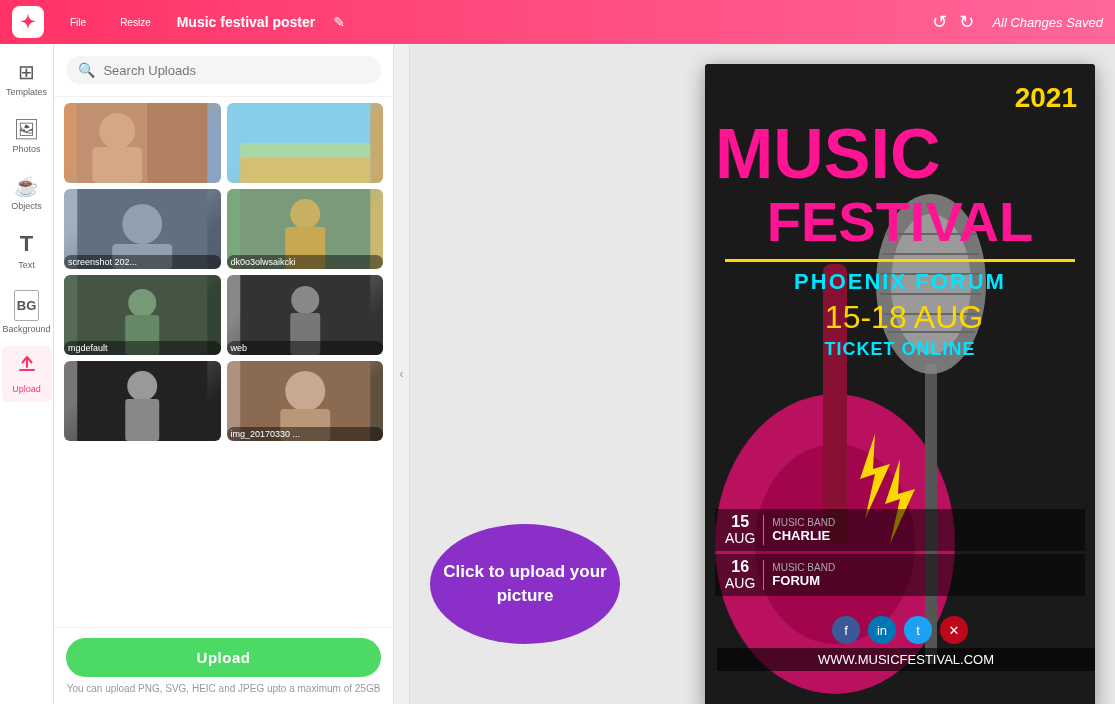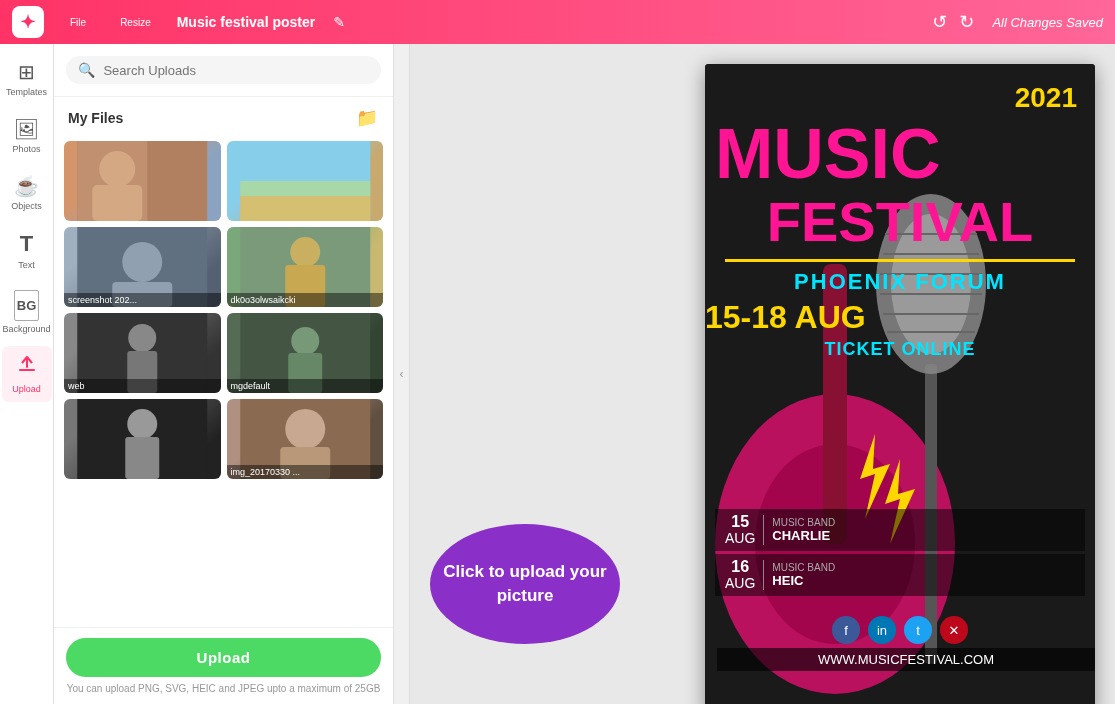--- a/index.html
+++ b/index.html
@@ -170,20 +170,21 @@
     .grid-item .img-label {
       position: absolute;
       bottom: 0; left: 0; right: 0;
       background: rgba(0,0,0,0.45);
       color: white;
       font-size: 9px;
       padding: 2px 4px;
       white-space: nowrap;
       overflow: hidden;
       text-overflow: ellipsis;
+      border-radius: 7px;
     }
 
     
     #collapse-handle {
       width: 16px;
       background: #f0f0f0;
       display: flex;
       align-items: center;
       justify-content: center;
       cursor: pointer;
@@ -327,25 +328,25 @@
       left: 10px; right: 10px;
       text-align: center;
       color: #00e5ff;
       font-size: 22px;
       font-weight: bold;
       letter-spacing: 2px;
     }
     .poster-dates {
       position: absolute;
       top: 235px;
-      left: 0; right: 10px;
-      text-align: left;
+      left: 18px; right: 10px;
+      text-align: center;
       color: #ffd700;
       font-size: 32px;
-      font-weight: 700;
+      font-weight: 400;
     }
     .poster-ticket {
       position: absolute;
       top: 275px;
       left: 10px; right: 10px;
       text-align: center;
       color: #00e5ff;
       font-size: 18px;
       font-weight: bold;
       letter-spacing: 1px;
@@ -466,24 +467,20 @@
 
   <div id="panel">
 
     <div id="search-bar">
       <div class="search-input-wrap">
         <span class="search-icon">🔍</span>
         <input type="text" placeholder="Search Uploads" style="">
       </div>
     </div>
 
-    <div class="panel-section-header">
-      <span class="title">My Files</span>
-      <span class="folder-icon">📁</span>
-    </div>
 
     <div id="image-grid">
 
       <div class="grid-row">
         <div class="grid-item img-face1">
           <div class="img-placeholder">
             <svg width="100%" height="100%" viewBox="0 0 130 80" xmlns="http://www.w3.org/2000/svg">
               <rect width="130" height="80" fill="#b08060"></rect>
               <rect x="0" y="0" width="70" height="80" fill="#c09070"></rect>
               <circle cx="40" cy="28" r="18" fill="#d4a882"></circle>
@@ -519,39 +516,39 @@
               <rect width="130" height="80" fill="#7a9a7a"></rect>
               <circle cx="65" cy="25" r="15" fill="#c8b060"></circle>
               <rect x="45" y="38" width="40" height="42" rx="3" fill="#c8a850"></rect>
             </svg>
           </div>
           <div class="img-label">dk0o3olwsaikcki</div>
         </div>
       </div>
 
       <div class="grid-row">
+        <div class="grid-item img-default">
+          <div class="img-placeholder">
+            <svg width="100%" height="100%" viewBox="0 0 130 80" xmlns="http://www.w3.org/2000/svg">
+              <rect width="130" height="80" fill="#445544"></rect>
+              <circle cx="65" cy="28" r="14" fill="#779977"></circle>
+              <rect x="48" y="40" width="34" height="40" rx="3" fill="#668866"></rect>
+            </svg>
+          </div>
+          <div class="img-label">mgdefault</div>
+        </div>
         <div class="grid-item img-guitarist1">
           <div class="img-placeholder">
             <svg width="100%" height="100%" viewBox="0 0 130 80" xmlns="http://www.w3.org/2000/svg">
               <rect width="130" height="80" fill="#333"></rect>
               <circle cx="65" cy="25" r="14" fill="#888"></circle>
               <rect x="50" y="38" width="30" height="42" rx="3" fill="#777"></rect>
             </svg>
           </div>
           <div class="img-label">web</div>
-        </div>
-        <div class="grid-item img-default">
-          <div class="img-placeholder">
-            <svg width="100%" height="100%" viewBox="0 0 130 80" xmlns="http://www.w3.org/2000/svg">
-              <rect width="130" height="80" fill="#445544"></rect>
-              <circle cx="65" cy="28" r="14" fill="#779977"></circle>
-              <rect x="48" y="40" width="34" height="40" rx="3" fill="#668866"></rect>
-            </svg>
-          </div>
-          <div class="img-label">mgdefault</div>
         </div>
       </div>
 
       <div class="grid-row">
         <div class="grid-item img-guitarist2">
           <div class="img-placeholder">
             <svg width="100%" height="100%" viewBox="0 0 130 80" xmlns="http://www.w3.org/2000/svg">
               <rect width="130" height="80" fill="#222"></rect>
               <circle cx="65" cy="25" r="15" fill="#999"></circle>
               <rect x="48" y="38" width="34" height="42" rx="3" fill="#888"></rect>
@@ -643,21 +640,21 @@
               </div>
             </div>
             <div class="band-row">
               <div class="band-date">
                 <div class="day">16</div>
                 <div class="month">AUG</div>
               </div>
               <div class="band-divider"></div>
               <div class="band-info">
                 <div class="band-label">MUSIC BAND</div>
-                <div class="band-name">HEIC</div>
+                <div class="band-name">FORUM</div>
               </div>
             </div>
           </div>
 
           <div class="poster-social">
             <div class="social-icon" style="background:#3b5998;">f</div>
             <div class="social-icon" style="background:#0077b5;">in</div>
             <div class="social-icon" style="background:#1da1f2;">t</div>
             <div class="social-icon" style="background:#bd081c;">✕</div>
           </div>

